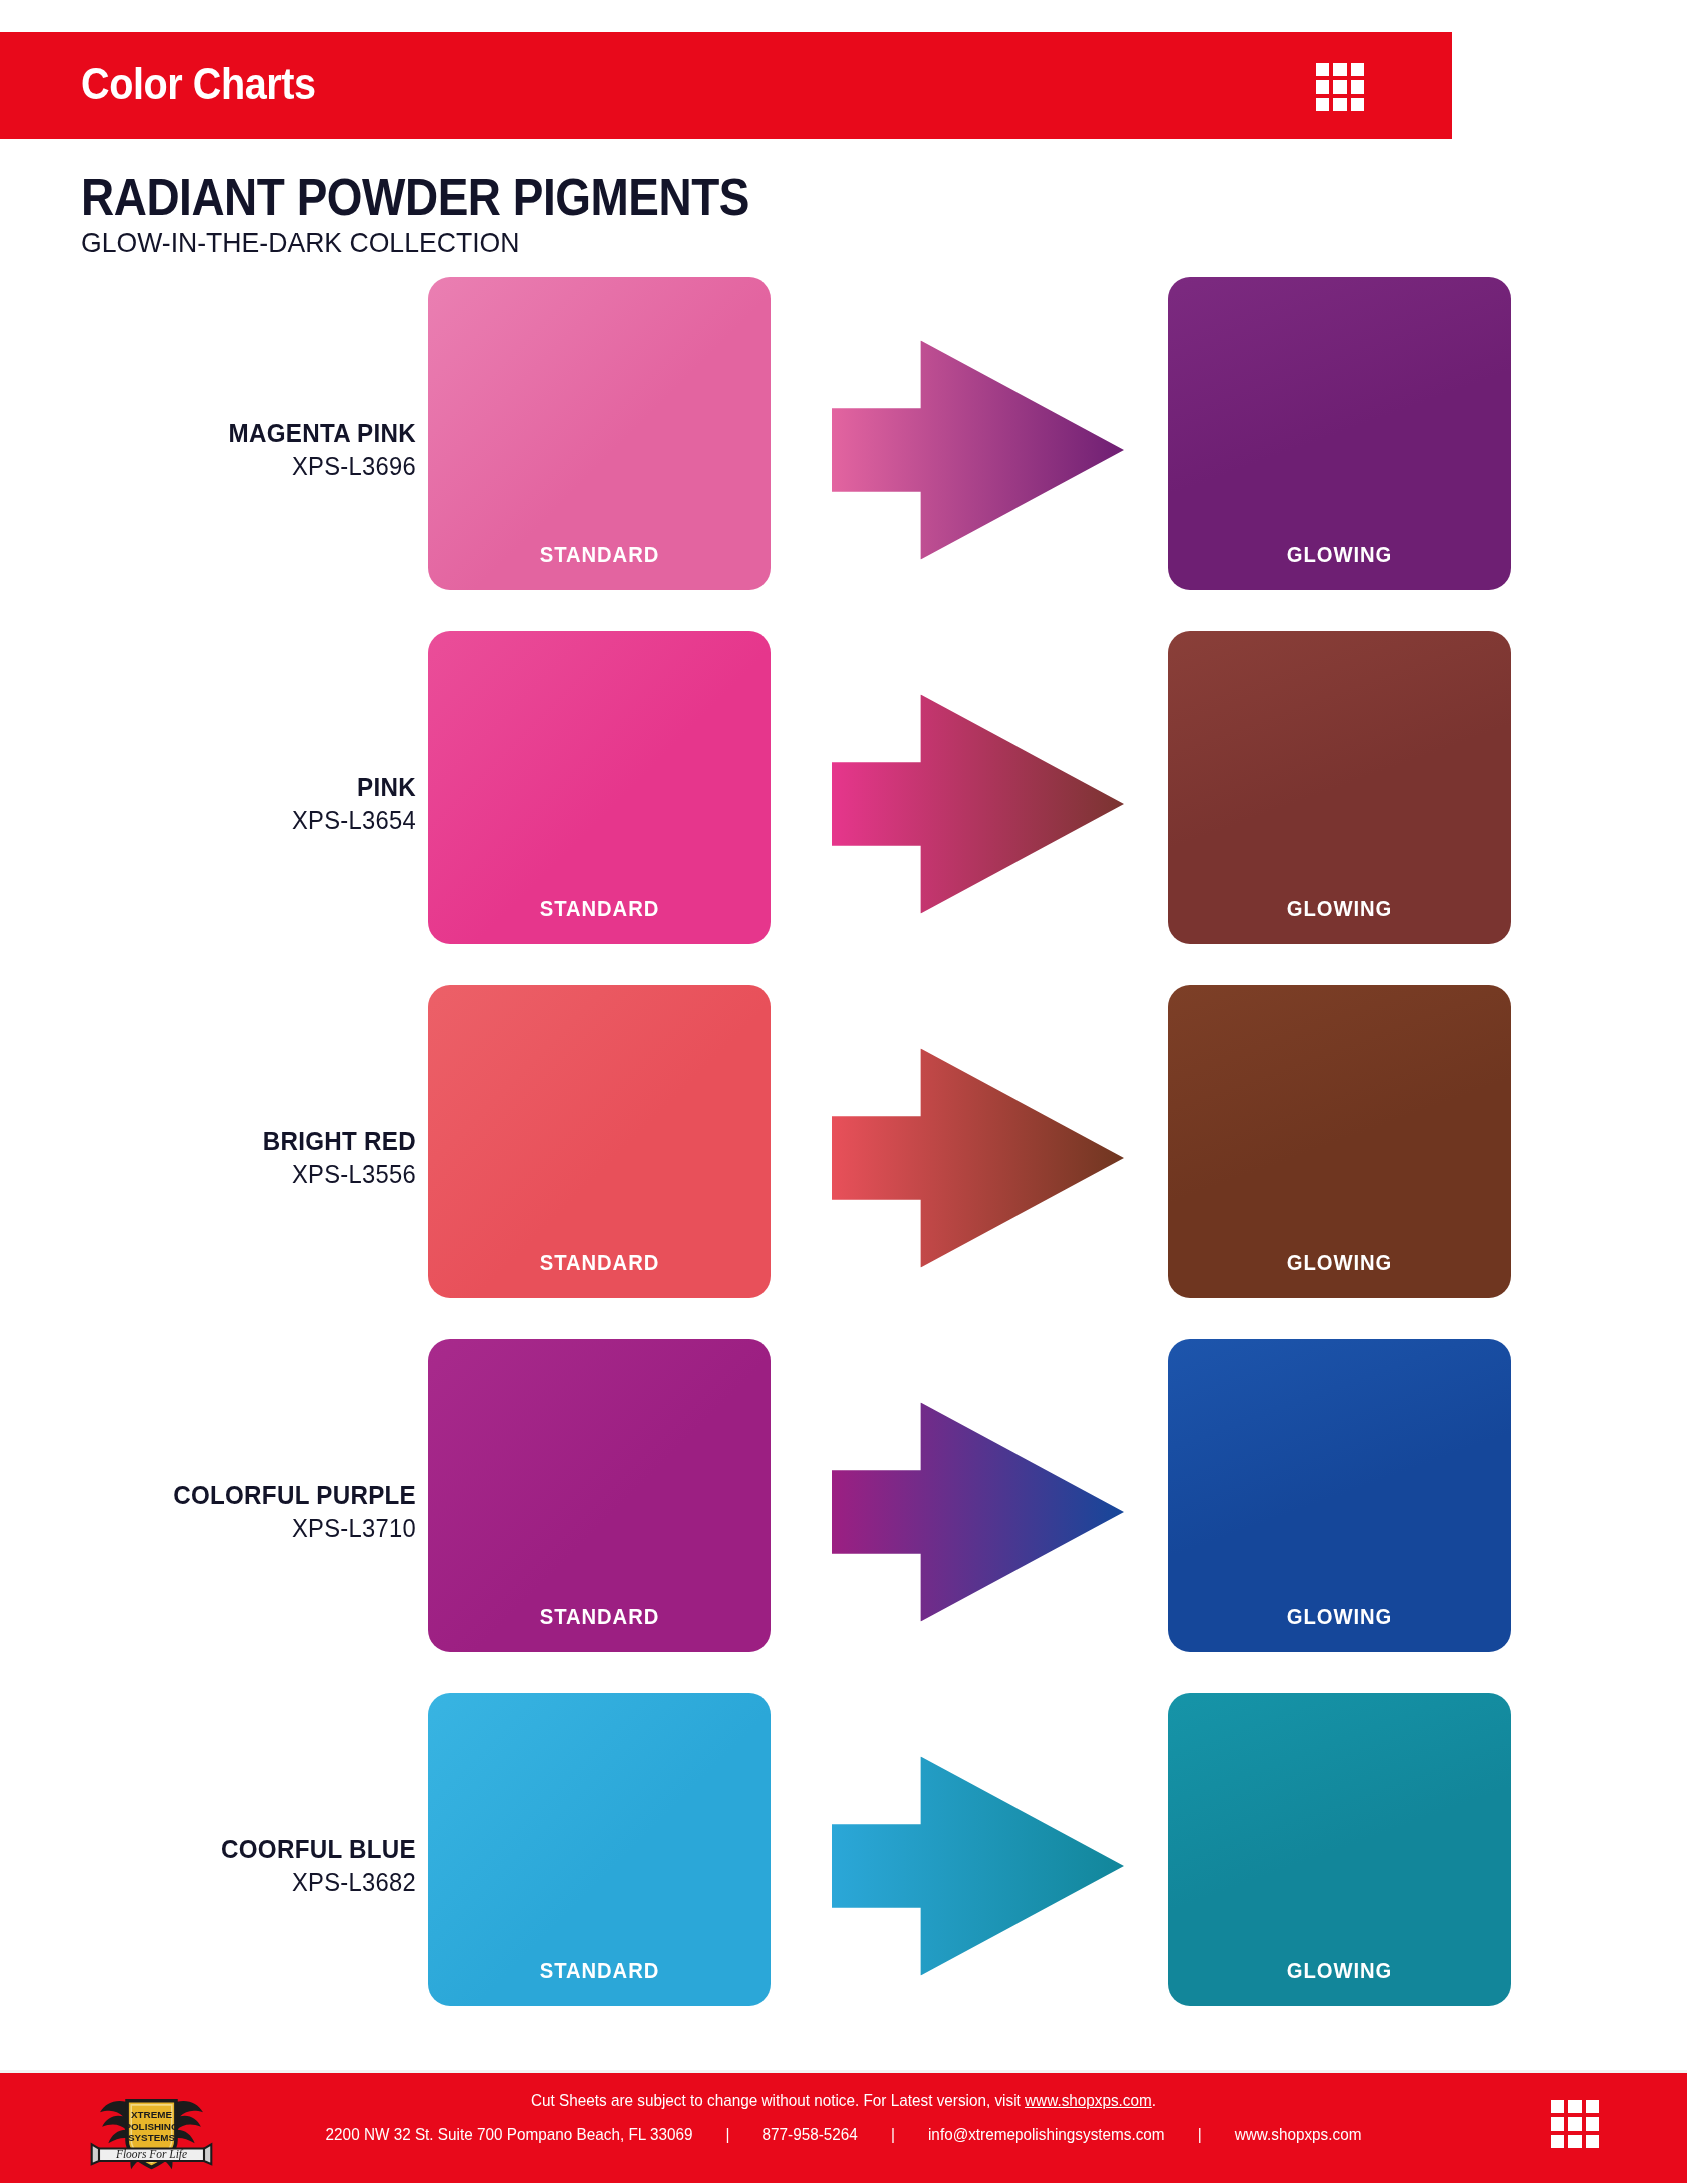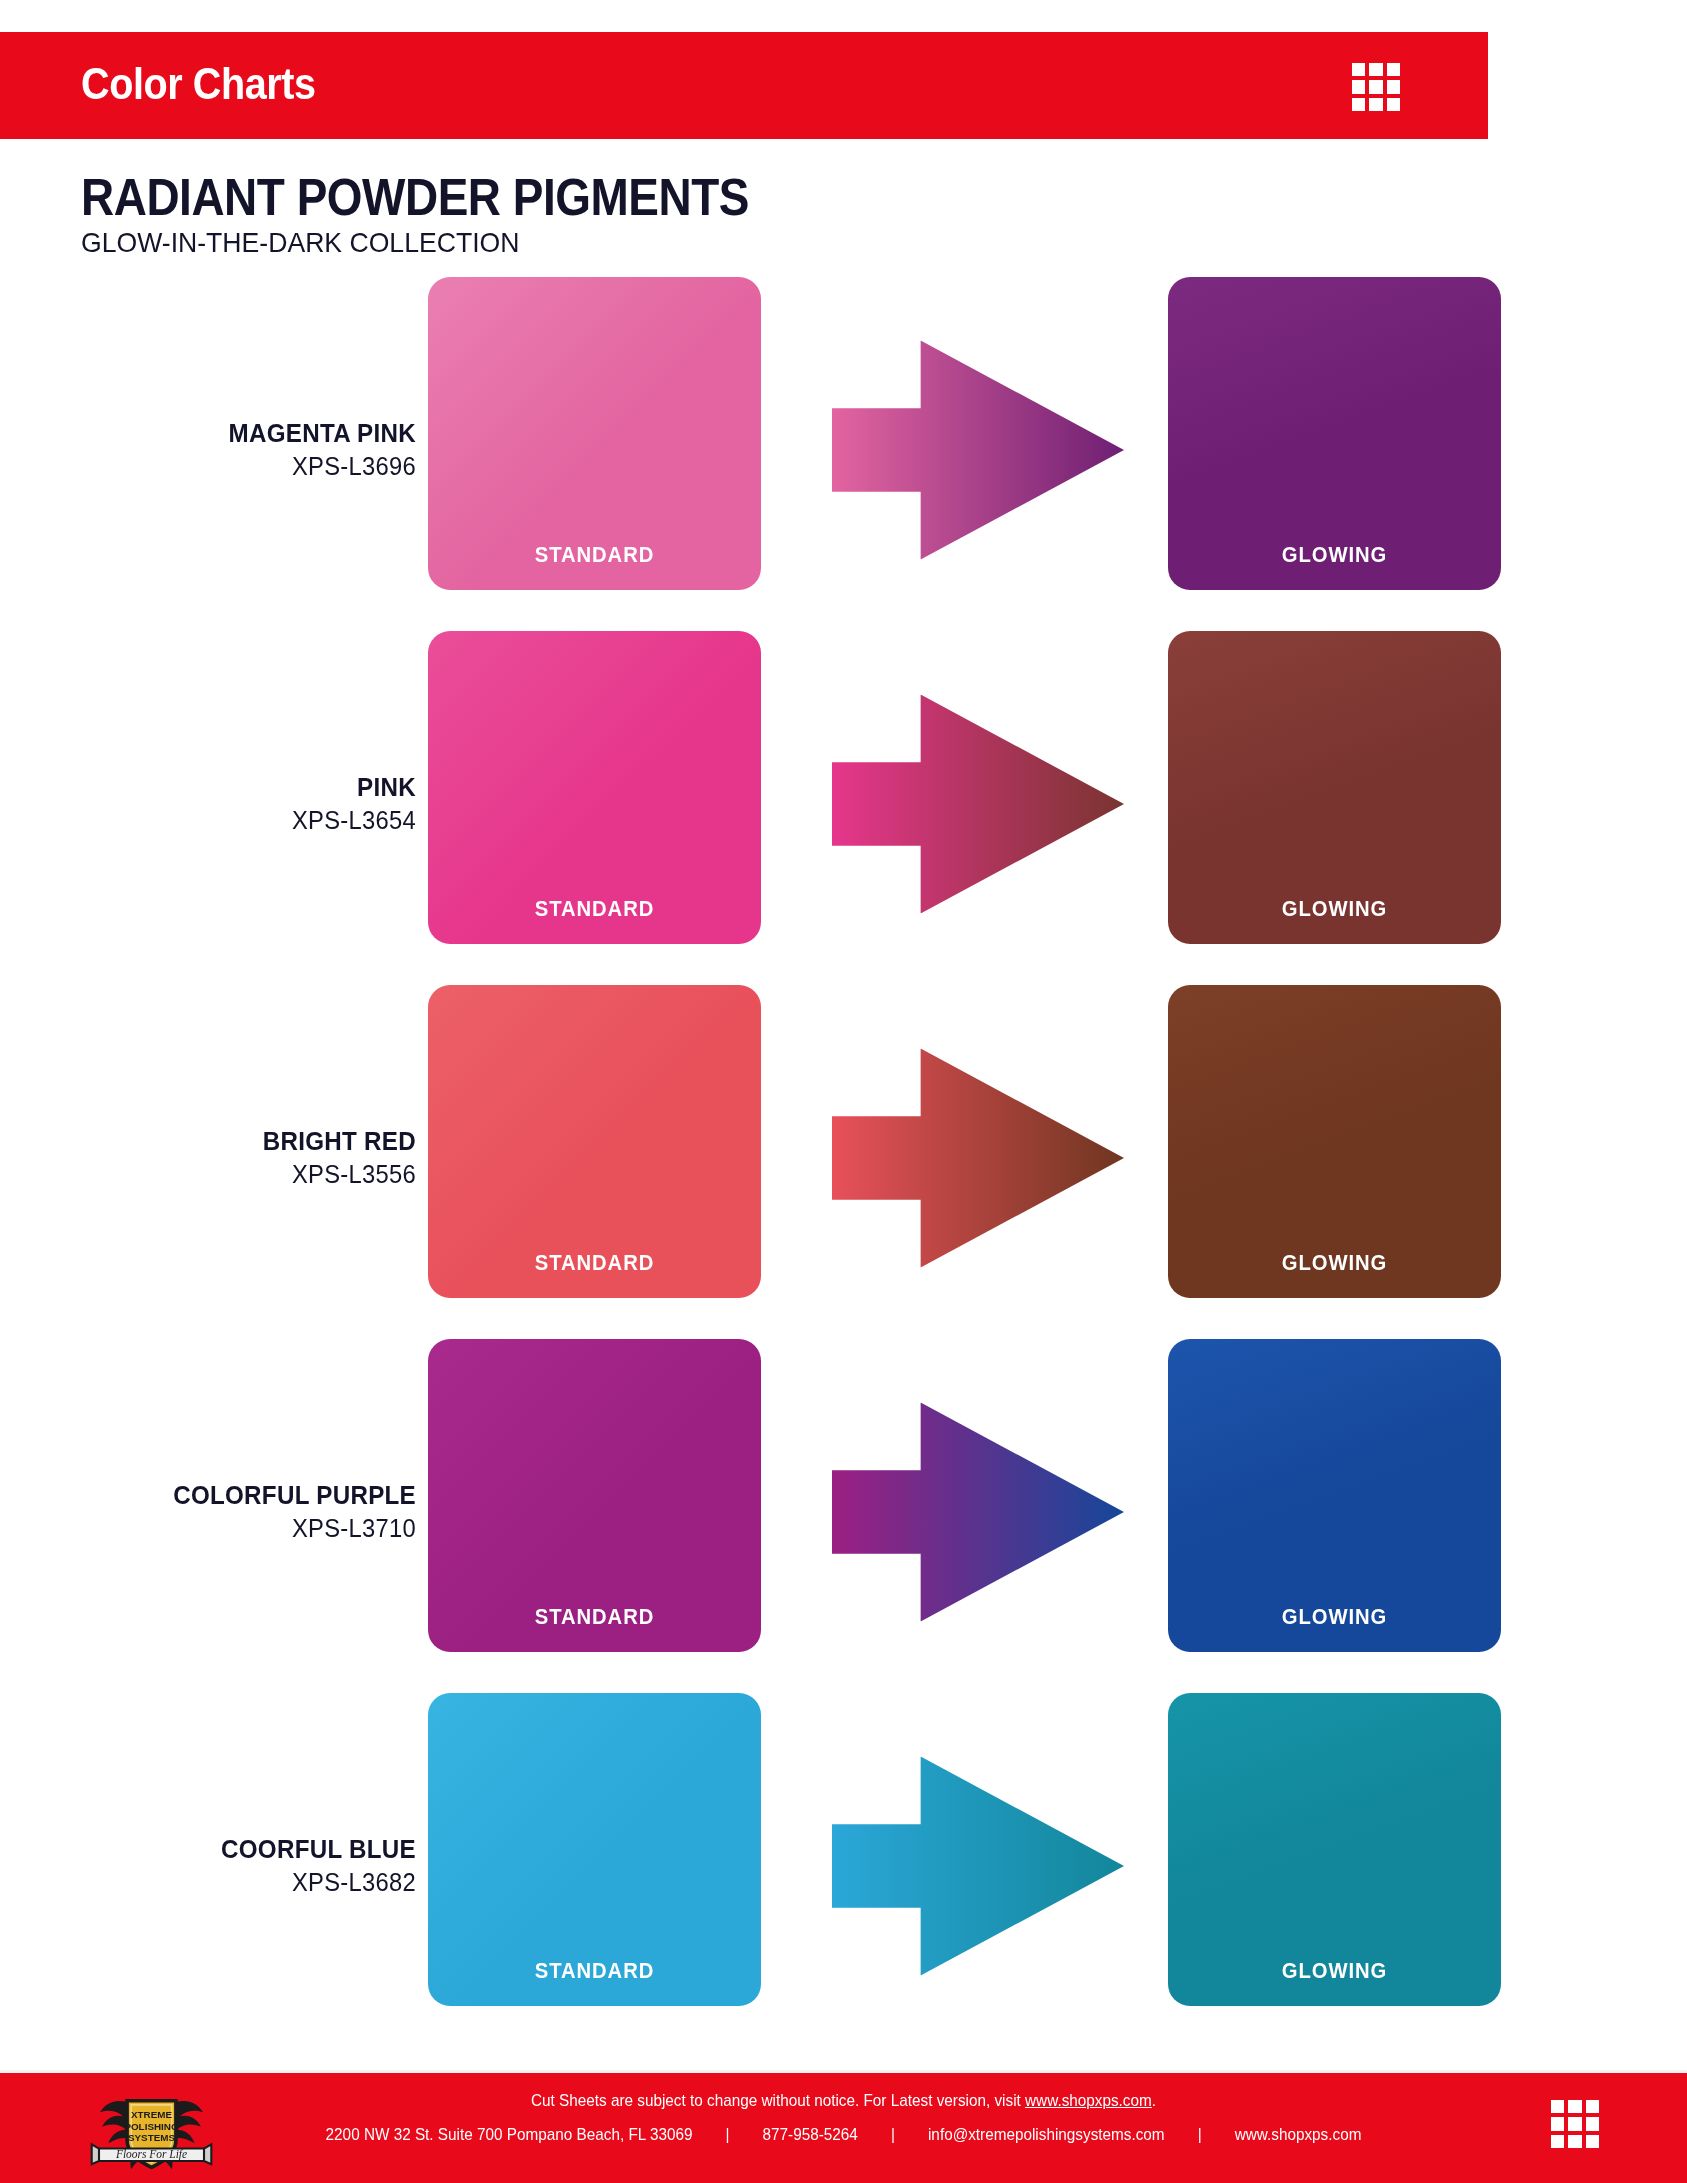--- a/index.html
+++ b/index.html
@@ -8,21 +8,20 @@
     background:#ffffff;
     font-family:"Liberation Sans", sans-serif;
     overflow:hidden;
     position:relative;
   }
 
   
   .topbar{
     position:absolute;left:0;top:32px;width:1452px;height:107px;
     background:var(--brand,#e8091b);
-    padding-left:36px;
   }
   .topbar-title{
     position:absolute;left:81px;top:26px;
     font-size:45px;font-weight:bold;color:#ffffff;
     letter-spacing:-0.5px;
     font-family:"Liberation Sans", sans-serif;
     transform:scaleX(0.88);transform-origin:left center;
   }
   .grid-icon{
     position:absolute;right:88px;top:31px;
@@ -64,20 +63,21 @@
     font-size:25px;font-weight:normal;color:#131429;
     letter-spacing:0.3px;line-height:1.25;margin-top:2.1px;
     transform:scaleX(0.95);transform-origin:right center;
   }
 
   .swatch{
     position:absolute;top:4.2px;
     width:333px;height:313px;
     border-radius:22px;
     overflow:hidden;
+    padding-left:10px;
   }
   .swatch.std{left:428px;}
   .swatch.glow{left:1168px;}
   .swatch-caption{
     position:absolute;left:0;right:0;bottom:22px;
     text-align:center;color:#ffffff;
     font-size:22px;font-weight:bold;letter-spacing:1px;
     transform:scaleX(0.92);
   }
 

